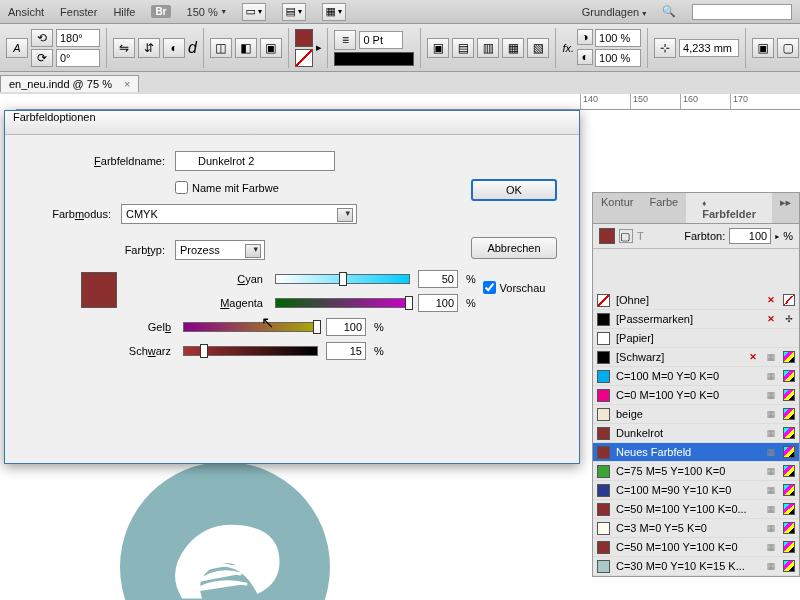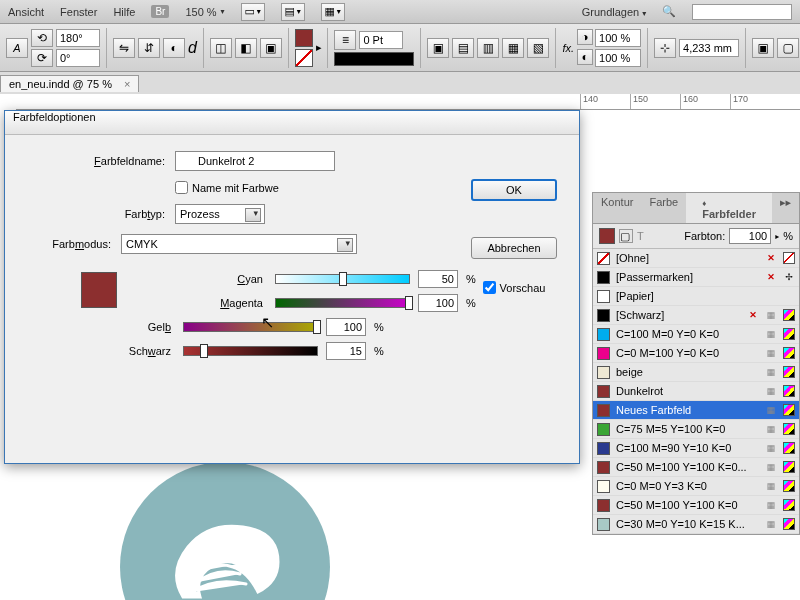--- a/index.html
+++ b/index.html
@@ -1,21 +1,21 @@
 <!DOCTYPE html>
 <html><head>
 <meta charset="utf-8">
 <style>
 * { box-sizing: border-box; margin: 0; padding: 0; font-family: "Segoe UI", Tahoma, sans-serif; font-size: 11px; }
 body { background: #fff; width: 800px; height: 600px; overflow: hidden; position: relative; }
 
 
 .menubar { background: linear-gradient(#dedede, #c8c8c8); height: 24px; display: flex; align-items: center; padding: 0 8px; gap: 16px; border-bottom: 1px solid #999; }
 .menubar span { color: #333; }
-.menubar .small-btn { background: #999; color: #fff; padding: 1px 4px; border-radius: 2px; font-size: 10px; font-weight: normal; }
+.menubar .small-btn { background: #999; color: #fff; padding: 1px 4px; border-radius: 2px; font-size: 10px; font-weight: bold; }
 .menubar .zoom { display: flex; align-items: center; gap: 4px; }
 .menubar .icon-btn { width: 24px; height: 18px; background: linear-gradient(#fafafa,#e0e0e0); border: 1px solid #999; display: flex; align-items: center; justify-content: center; }
 .menubar .dd::after { content: "▾"; font-size: 8px; margin-left: 2px; }
 .menubar .search { border: 1px solid #999; background: #fff; padding: 1px 4px; width: 100px; height: 16px; }
 
 
 .toolbar { background: linear-gradient(#e8e8e8,#d0d0d0); border-bottom: 1px solid #999; height: 48px; display: flex; align-items: center; padding: 0 6px; gap: 6px; overflow: hidden; }
 .toolbar .grp { display: flex; align-items: center; gap: 3px; border-right: 1px solid #aaa; padding-right: 6px; height: 40px; }
 .toolbar .tiny-btn { width: 22px; height: 20px; background: linear-gradient(#fafafa,#dcdcdc); border: 1px solid #999; display: flex; align-items: center; justify-content: center; font-size: 12px; }
 .toolbar .tiny-input { width: 44px; height: 18px; border: 1px solid #999; background: #fff; padding: 0 3px; }
@@ -63,21 +63,21 @@
 .canvas .croissant { position: absolute; top: 40px; left: 38px; color: #fff; }
 
 
 .panel { position: absolute; top: 192px; right: 0; width: 208px; background: #e7e7e7; border: 1px solid #999; }
 .panel .tabs { display: flex; background: #d0d0d0; border-bottom: 1px solid #999; }
 .panel .tabs span { padding: 3px 8px; color: #555; }
 .panel .tabs span.active { background: #e7e7e7; font-weight: bold; }
 .panel .more { margin-left: auto; padding: 3px 4px; }
 .panel .head { display: flex; align-items: center; padding: 4px 6px; gap: 4px; border-bottom: 1px solid #bbb; }
 .panel .head .tint { width: 42px; height: 16px; border: 1px solid #888; background: #fff; text-align: right; padding: 0 3px; }
-.panel .list { max-height: 300px; overflow: hidden; }
+.panel .list { max-height: 300px; overflow: hidden; margin-top: 42px; }
 .sw-row { display: flex; align-items: center; padding: 2px 4px; gap: 6px; border-bottom: 1px solid #dcdcdc; height: 19px; }
 .sw-row.selected { background: #2d6fd6; color: #fff; }
 .sw-chip { width: 13px; height: 13px; border: 1px solid #555; flex-shrink: 0; }
 .sw-name { flex: 1; white-space: nowrap; overflow: hidden; text-overflow: ellipsis; }
 .sw-ic { width: 12px; height: 12px; display: inline-flex; align-items: center; justify-content: center; font-size: 9px; flex-shrink: 0; }
 .sw-none { background: linear-gradient(135deg,#fff 45%,#d00 45%,#d00 55%,#fff 55%); }
 .sw-cmyk { background: linear-gradient(135deg,#0ff 0 25%,#f0f 25% 50%,#ff0 50% 75%,#000 75%); }
 .pencil-x { color: #c00; font-weight: bold; }
 </style>
 </head>
@@ -216,27 +216,27 @@
       <div class="lbl"><span class="ul">F</span><span>arbfeldname:</span></div>
       <input type="text" style="width: 160px;" value="Dunkelrot 2">
     </div>
     <div class="row">
       <div class="lbl"></div>
       <label class="chk">
           <input type="checkbox" style="">
           <span>Name mit Farbwe</span>
         </label>
     </div>
+    <div class="row" style="margin-bottom:16px">
+      <div class="lbl" style="width:96px"><span>Farb</span><span class="ul">m</span><span>odus:</span></div>
+      <div class="fake-select" style="width:236px">CMYK</div>
+    </div>
     <div class="row">
       <div class="lbl"><span>Farb</span><span class="ul">t</span><span>yp:</span></div>
       <div class="fake-select" style="width:90px">Prozess</div>
-    </div>
-    <div class="row" style="margin-bottom:16px">
-      <div class="lbl" style="width:96px"><span>Farb</span><span class="ul">m</span><span>odus:</span></div>
-      <div class="fake-select" style="width:236px">CMYK</div>
     </div>
 
     <div class="swatch-big"></div>
 
     <div style="margin-left:0">
       <div class="slider-row">
         <div class="slabel"><span class="ul">C</span>yan</div>
         <div class="track" style="background:linear-gradient(90deg,#fff,#0cf)">
             <div class="thumb" style="left:50%"></div>
           </div>
@@ -358,21 +358,21 @@
         <span class="sw-ic sw-chip sw-cmyk"></span>
       </div>
       <div class="sw-row">
         <div class="sw-chip" style="background: rgb(140, 47, 47);"></div>
         <span class="sw-name">C=50 M=100 Y=100 K=0...</span>
         <span class="sw-ic" style="color: rgb(136, 136, 136);">▦</span>
         <span class="sw-ic sw-chip sw-cmyk"></span>
       </div>
       <div class="sw-row">
         <div class="sw-chip" style="background: rgb(255, 253, 240);"></div>
-        <span class="sw-name">C=0 M=0 Y=3 K=0</span>
+        <span class="sw-name">C=3 M=0 Y=5 K=0</span>
         <span class="sw-ic" style="color: rgb(136, 136, 136);">▦</span>
         <span class="sw-ic sw-chip sw-cmyk"></span>
       </div>
       <div class="sw-row">
         <div class="sw-chip" style="background: rgb(140, 47, 47);"></div>
         <span class="sw-name">C=50 M=100 Y=100 K=0</span>
         <span class="sw-ic" style="color: rgb(136, 136, 136);">▦</span>
         <span class="sw-ic sw-chip sw-cmyk"></span>
       </div>
       <div class="sw-row">

